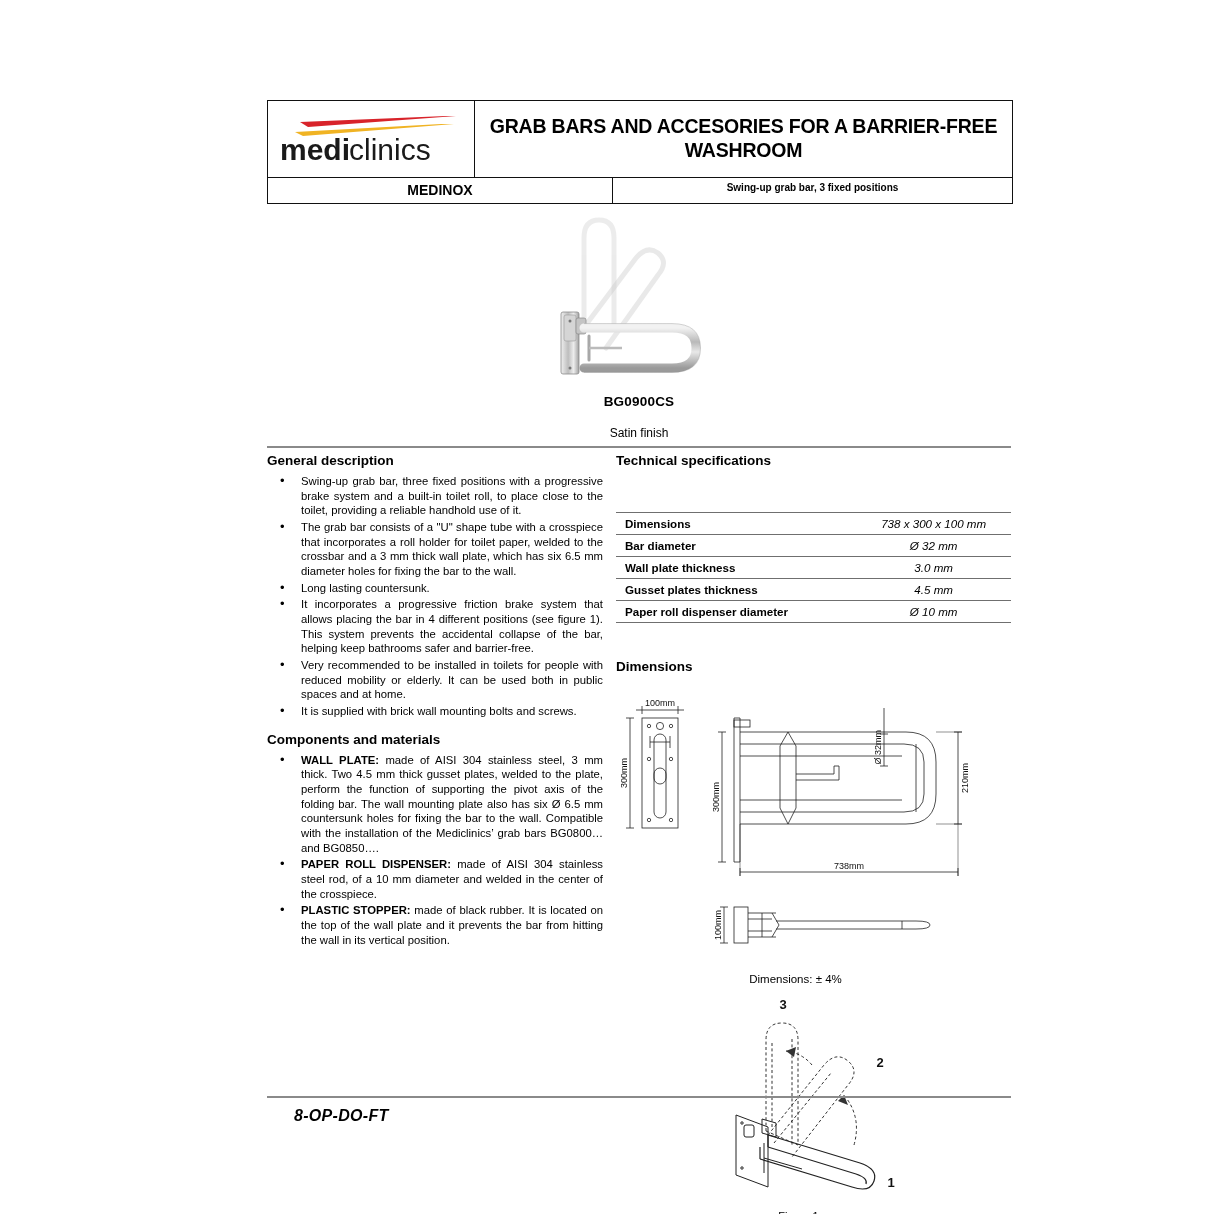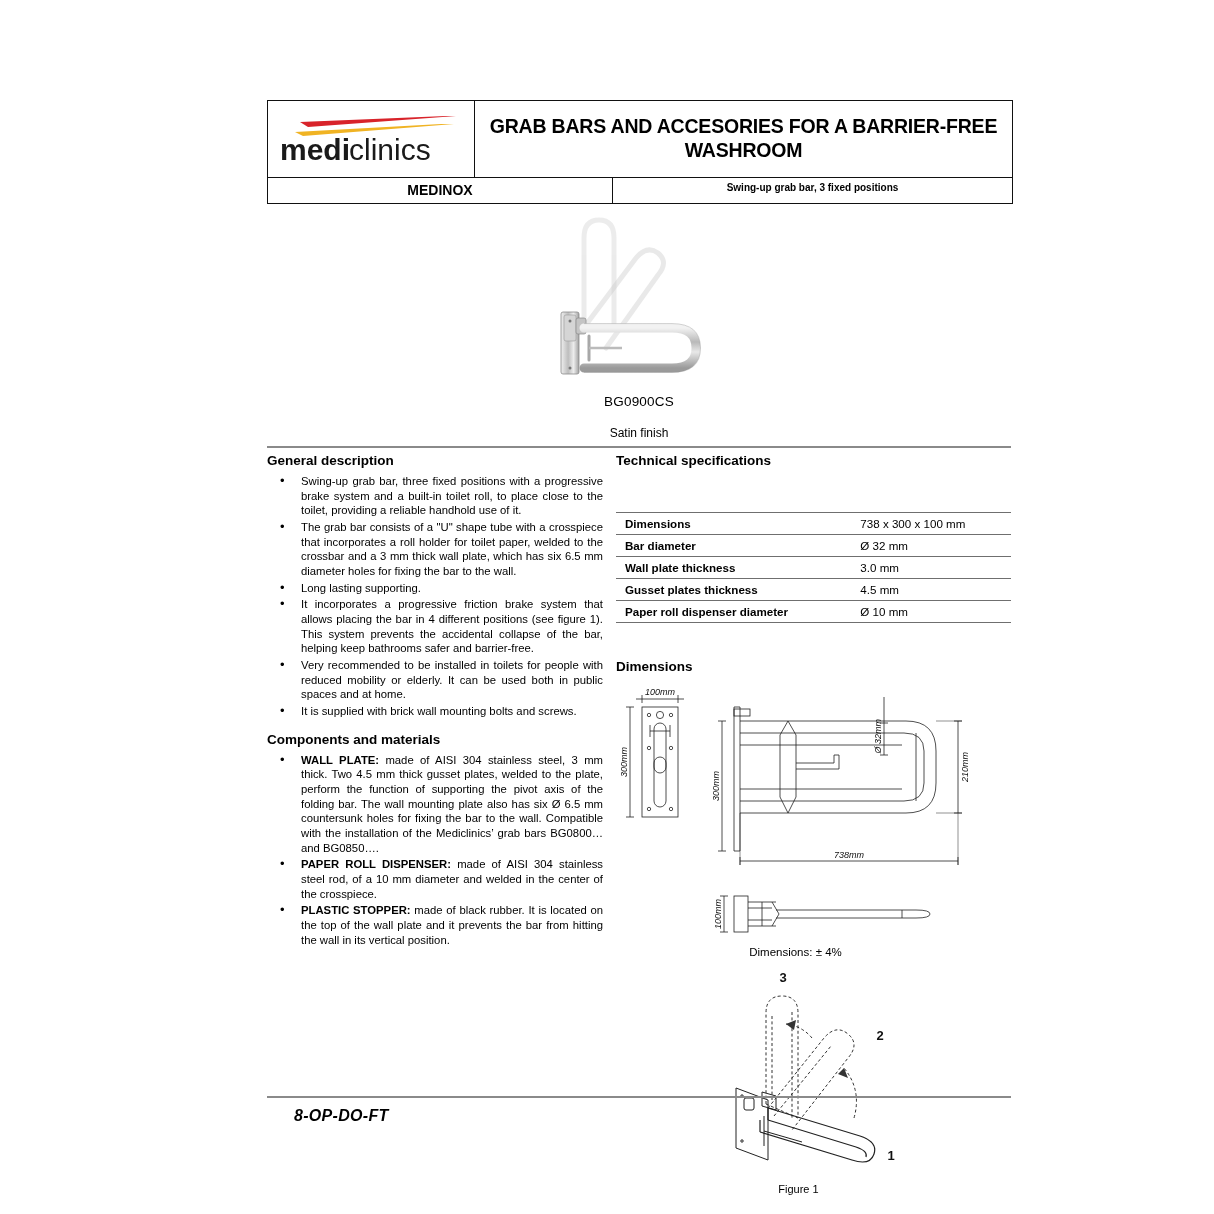--- a/index.html
+++ b/index.html
@@ -66,21 +66,21 @@
   .logo { width: 186px; }
   .logo svg { display: block; width: 186px; height: 56px; }
 
   
   .product-block {
     text-align: center;
     padding-top: 4px;
   }
   .product-img { margin: 0 auto; display: block; }
   .product-code {
-    font-size: 13.5px; font-weight: normal;
+    font-size: 13.5px; font-weight: bold;
     margin-top: 1px; letter-spacing: 0.2px;
   }
   .product-finish {
     font-size: 12px; font-weight: normal;
     margin-top: 17px;
   }
 
   
   .section-rule {
     border-top: 2.2px solid #8a8a8a;
@@ -120,32 +120,32 @@
     border-collapse: collapse;
     margin-top: 44px;
   }
   .spec-table tr { border-bottom: 1.1px solid #6f6f6f; }
   .spec-table tr:first-child { border-top: 1.6px solid #6f6f6f; }
   .spec-table td {
     font-size: 11.6px;
     padding: 4px 2px 4px 9px;
   }
   .spec-table td.lbl { font-weight: bold; }
-  .spec-table td.val { text-align: left; padding-right: 4px; }
+  .spec-table td.val { font-style: italic; text-align: center; padding-right: 4px; }
 
   
   h3.dims-title {
     font-size: 13.5px; font-weight: bold;
     margin: 36px 0 0 0;
   }
-  .drawing-wrap { margin-top: 5px; font-style: italic; }
+  .drawing-wrap { margin-top: 16px; }
   .tol {
     text-align: center;
     font-size: 11.5px;
-    margin-top: 2px;
+    margin-top: 18px;
     padding-right: 36px;
   }
   .fig-wrap { margin-top: 10px; }
   .fig-caption {
     text-align: center; font-size: 11px;
     margin-top: -4px; padding-right: 30px;
   }
 
   
   .footer-rule {
@@ -238,21 +238,21 @@
 
   <div class="section-rule"></div>
 
   <div class="cols">
 
     <div class="col-left">
       <h2 class="sec">General description</h2>
       <ul class="bul">
         <li>Swing-up grab bar, three fixed positions with a progressive brake system and a built-in toilet roll, to place close to the toilet, providing a reliable handhold use of it.</li>
         <li>The grab bar consists of a "U" shape tube with a crosspiece that incorporates a roll holder for toilet paper, welded to the crossbar and a 3 mm thick wall plate, which has six 6.5 mm diameter holes for fixing the bar to the wall.</li>
-        <li>Long lasting supporting.</li>
+        <li>Long lasting countersunk.</li>
         <li>It incorporates a progressive friction brake system that allows placing the bar in 4 different positions (see figure 1). This system prevents the accidental collapse of the bar, helping keep bathrooms safer and barrier-free.</li>
         <li>Very recommended to be installed in toilets for people with reduced mobility or elderly. It can be used both in public spaces and at home.</li>
         <li>It is supplied with brick wall mounting bolts and screws.</li>
       </ul>
 
       <h2 class="sec" style="margin-top:13px">Components and materials</h2>
       <ul class="bul">
         <li><b>WALL PLATE:</b><span> made of AISI 304 stainless steel, 3 mm thick. Two 4.5 mm thick gusset plates, welded to the plate, perform the function of supporting the pivot axis of the folding bar. The wall mounting plate also has six Ø 6.5 mm countersunk holes for fixing the bar to the wall. Compatible with the installation of the Mediclinics’ grab bars BG0800… and BG0850….</span></li>
         <li><b>PAPER ROLL DISPENSER:</b><span> made of AISI 304 stainless steel rod, of a 10 mm diameter and welded in the center of the crosspiece.</span></li>
         <li><b>PLASTIC STOPPER:</b><span> made of black rubber. It is located on the top of the wall plate and it prevents the bar from hitting the wall in its vertical position.</span></li>

